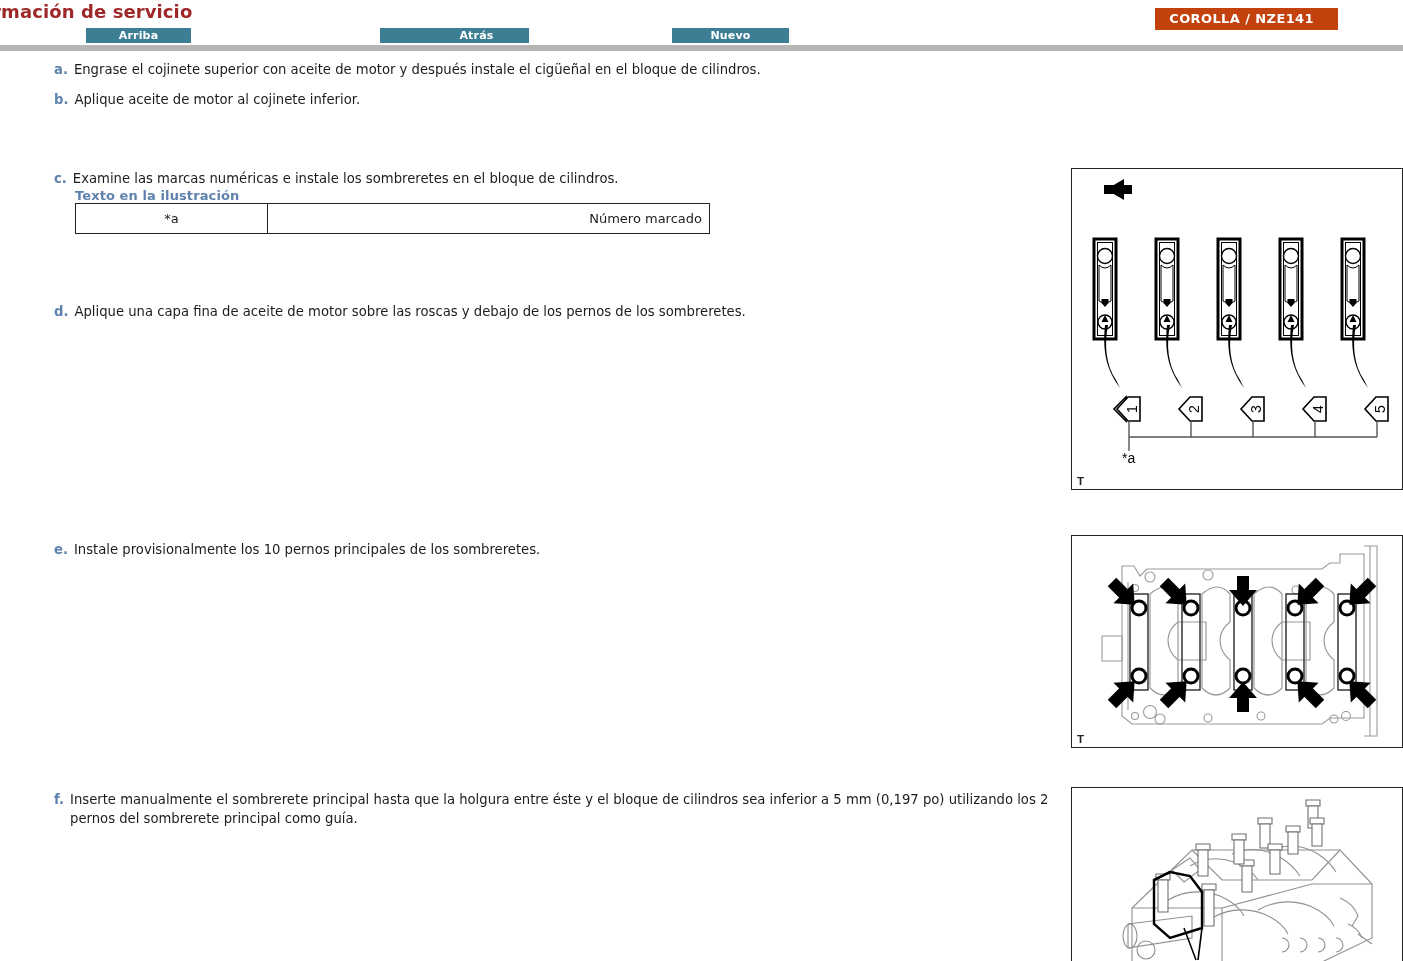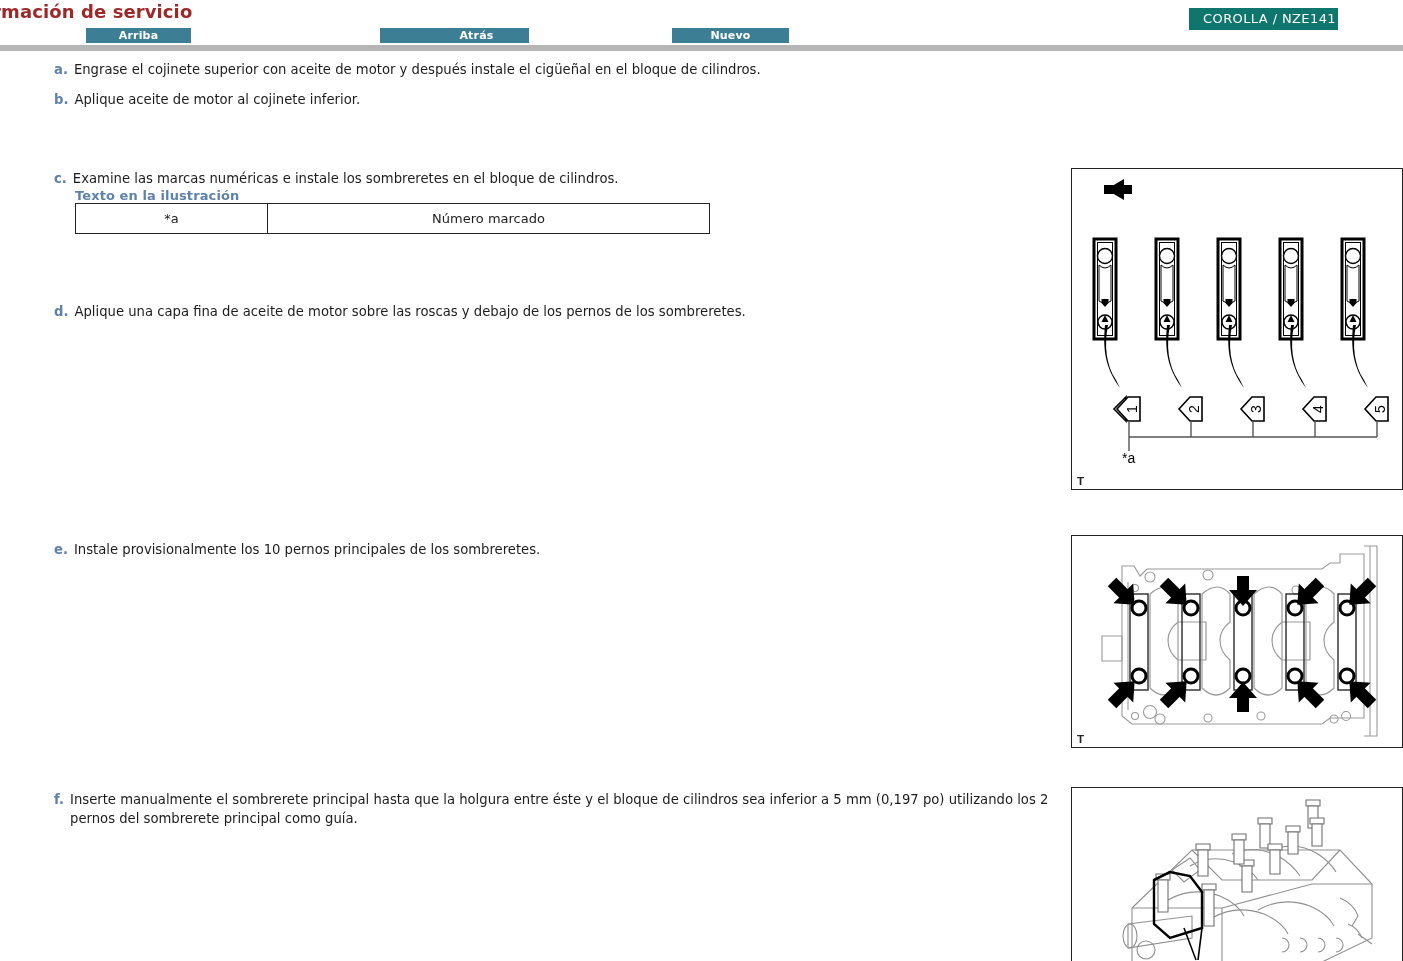--- a/index.html
+++ b/index.html
@@ -49,25 +49,25 @@
     user-select: none;
   }
   #btn-arriba { left: 86px;  width: 105px; }
   #btn-atras  { left: 380px; width: 105px; padding-left: 44px; }
   #btn-nuevo  { left: 672px; width: 117px; }
 
   #model-badge {
     position: absolute;
     right: 65px;
     top: 8px;
-    background: #0f766e;
+    background: #c2410c;
     color: #ffffff;
     font-size: 13px;
-    font-weight: normal;
-    padding: 3px 2px 4px 14px;
+    font-weight: bold;
+    padding: 3px 24px 4px 14px;
     letter-spacing: 0.4px;
     white-space: nowrap;
   }
 
   #header-rule {
     position: absolute;
     left: 0;
     top: 45px;
     width: 1403px;
     height: 6px;
@@ -127,21 +127,21 @@
     width: 604px;
   }
   #illus-table td {
     border: 1.6px solid #232323;
     font-size: 13px;
     color: #1c1c1c;
     padding: 4px 7px;
     vertical-align: middle;
   }
   .col-key  { width: 177px; text-align: center; }
-  .col-val  { width: 427px; text-align: center; margin-left: 12px; }
+  .col-val  { width: 427px; text-align: right; margin-left: 12px; }
   .row-head td { height: 21px; }
   .row-body td { height: 46px; }
 
   
   .arrow-right {
     display: block;
     margin: 0 auto;
     width: 46px;
     height: 20px;
     position: relative;

